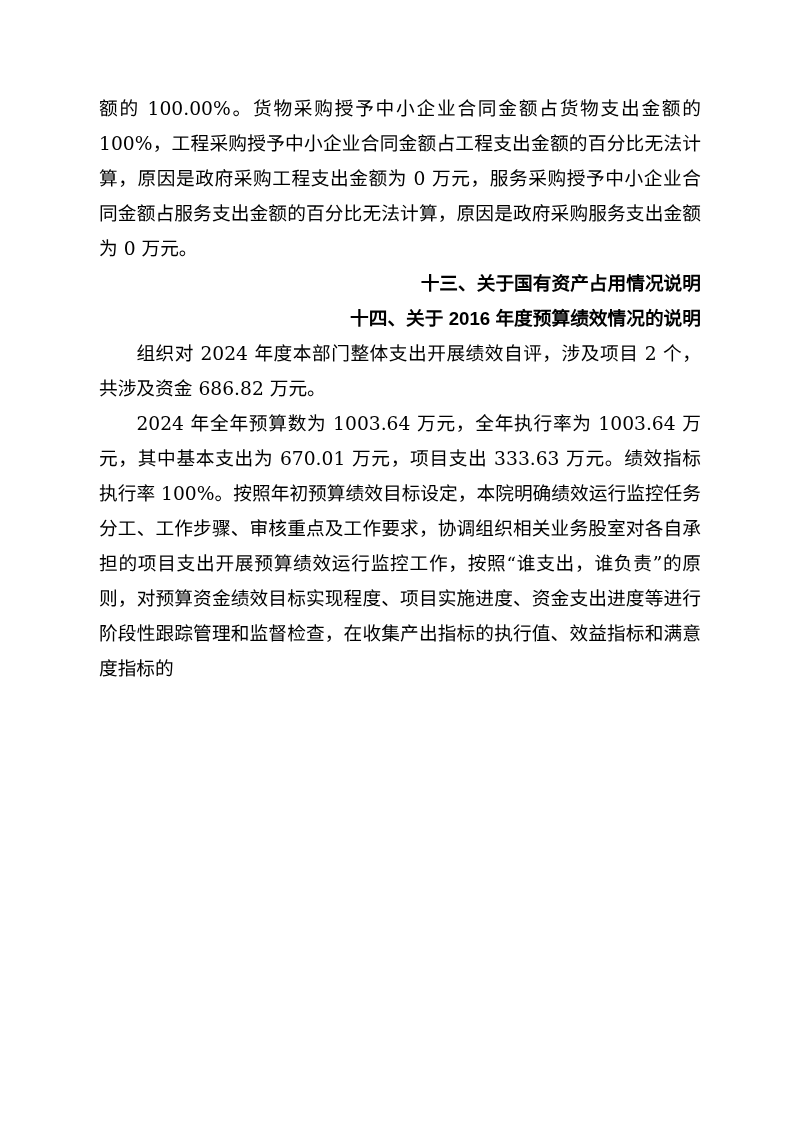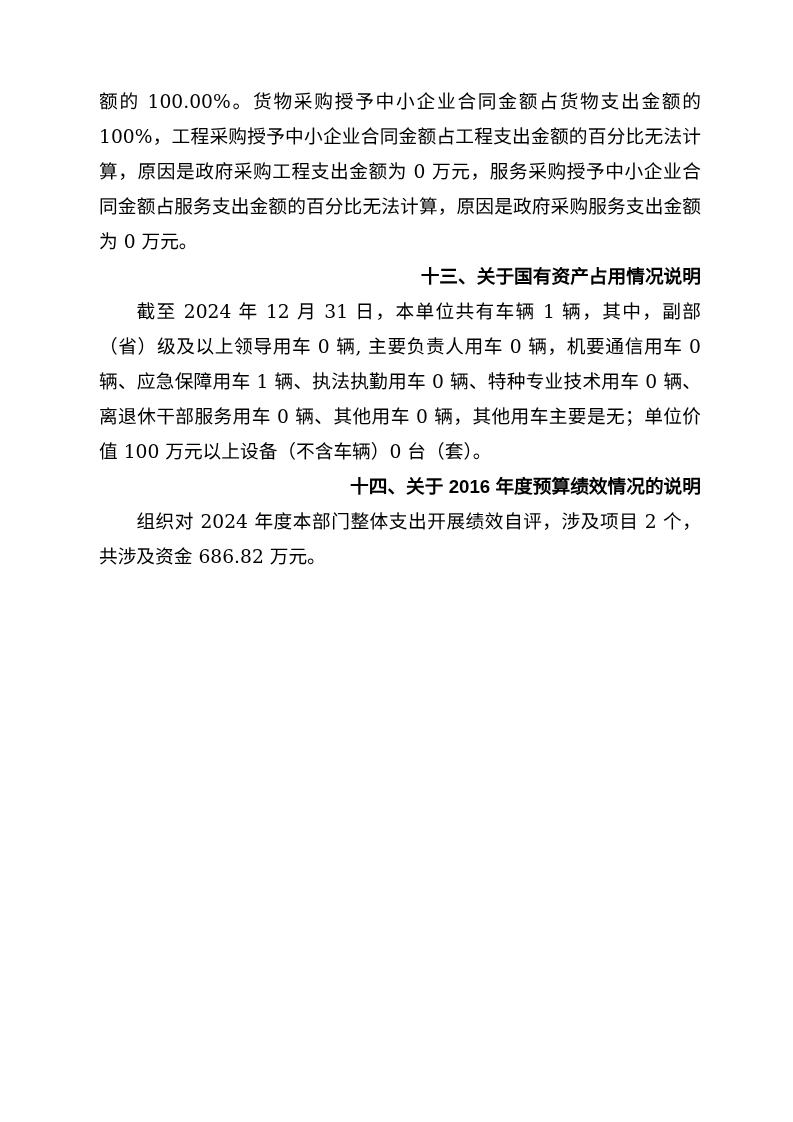--- a/index.html
+++ b/index.html
@@ -11,21 +11,21 @@
   .page {
     position: relative;
     width: 793px;
     height: 1122px;
     background: #ffffff;
     overflow: hidden;
   }
   .content {
     position: absolute;
     left: 99px;
-    top: 84px;
+    top: 91px;
     width: 602px;
     color: #000000;
   }
   .content p, .content h2, .content h3 {
     margin: 0;
     padding: 0;
     font-size: 18.7px;
     line-height: 35px;
   }
   .body-par {
@@ -48,25 +48,25 @@
 </head>
 <body>
 
 <div class="page">
   <div class="content">
 
     <p class="body-par no-indent">额的 100.00%。货物采购授予中小企业合同金额占货物支出金额的 100%，工程采购授予中小企业合同金额占工程支出金额的百分比无法计算，原因是政府采购工程支出金额为 0 万元，服务采购授予中小企业合同金额占服务支出金额的百分比无法计算，原因是政府采购服务支出金额为 0 万元。</p>
 
     <h2 class="heading">十三、关于国有资产占用情况说明</h2>
 
-    <p class="body-par">截至 2024 年 12 月 31 日，本单位共有车辆 1 辆，其中，副部（省）级及以上领导用车 0 辆, 主要负责人用车 0 辆，机要通信用车 0 辆、应急保障用车 1 辆、执法执勤用车 0 辆、特种专业技术用车 0 辆、离退休干部服务用车 0 辆、其他用车 0 辆，其他用车主要是无；单位价值 100 万元以上设备（不含车辆）0 台（套）。</p>
 
     <h2 class="heading">十四、关于 2016 年度预算绩效情况的说明</h2>
 
 
     <p class="body-par">组织对 2024 年度本部门整体支出开展绩效自评，涉及项目 2 个，共涉及资金 686.82 万元。</p>
 
 
 
 
+    <p class="body-par">2024 年全年预算数为 1003.64 万元，全年执行率为 1003.64 万元，其中基本支出为 670.01 万元，项目支出 333.63 万元。绩效指标执行率 100%。按照年初预算绩效目标设定，本院明确绩效运行监控任务分工、工作步骤、审核重点及工作要求，协调组织相关业务股室对各自承担的项目支出开展预算绩效运行监控工作，按照“谁支出，谁负责”的原则，对预算资金绩效目标实现程度、项目实施进度、资金支出进度等进行阶段性跟踪管理和监督检查，在收集产出指标的执行值、效益指标和满意度指标的</p>
 
   </div>
 </div>
 
 </body></html>

